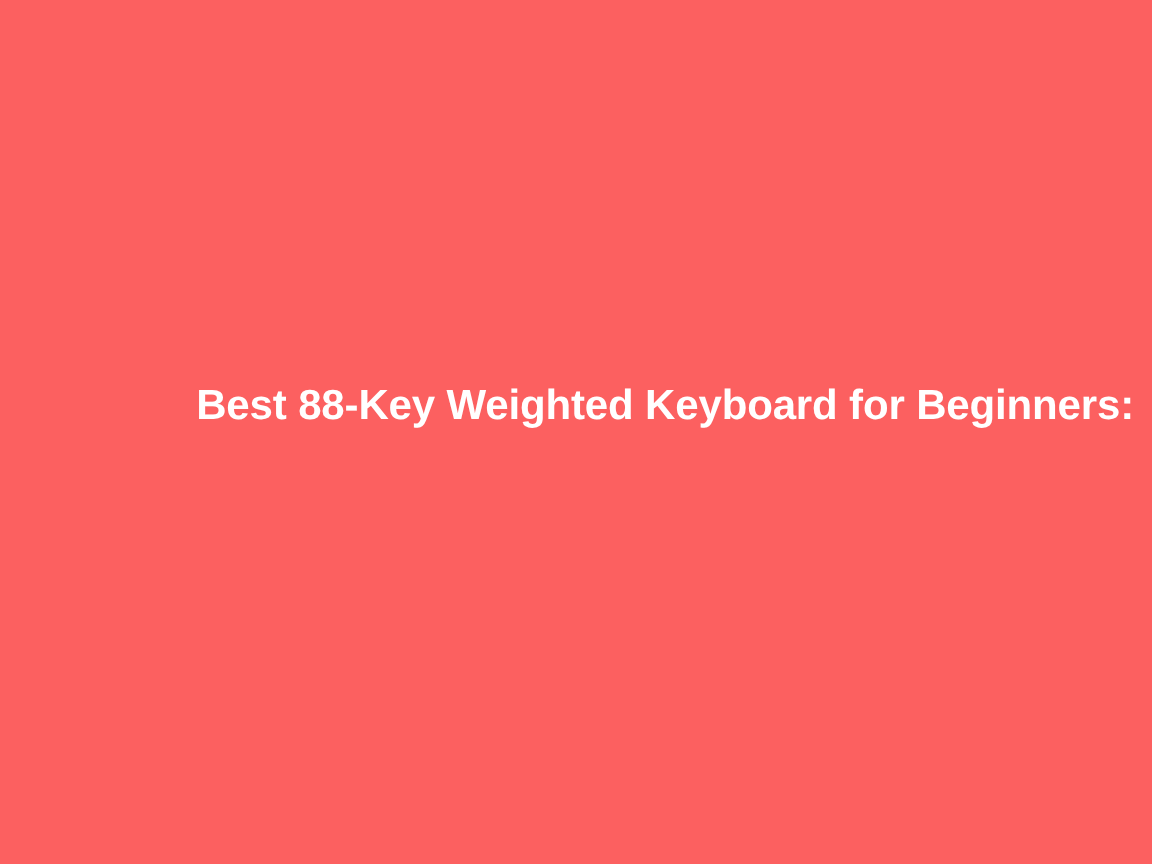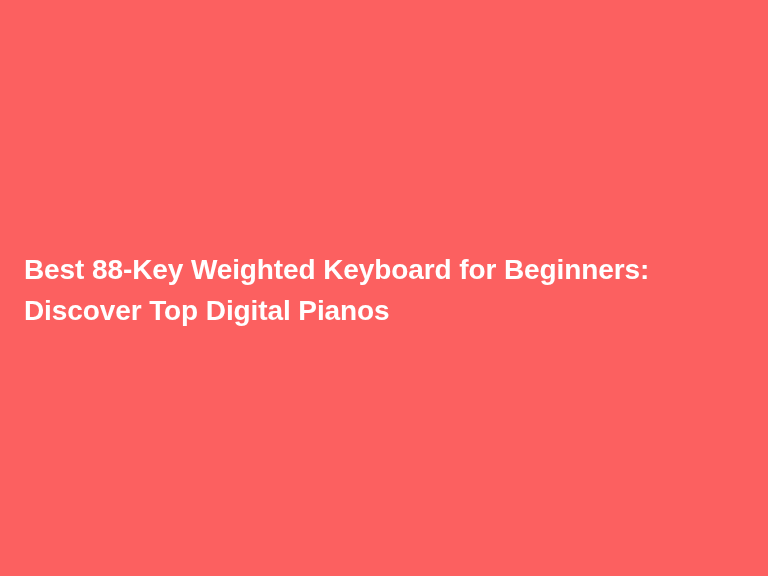--- a/index.html
+++ b/index.html
@@ -28,23 +28,23 @@
     overflow: hidden;
   }
 
   
   
   #title-block {
     position: absolute;
     left: 0;
     right: 0;
     top: 249px;
-    padding: 0 24px;
+    padding: 0 12px;
     box-sizing: border-box;
-    text-align: left;
+    text-align: right;
   }
 
   .title-text {
     margin: 0;
     font-family: "Liberation Sans", sans-serif;
     font-size: 28px;
     font-weight: 700;
     line-height: 41px;
     letter-spacing: -0.1px;
     color: #FFFFFF;
@@ -60,18 +60,17 @@
 </style>
 </head>
 <body>
 
 <div id="placeholder-card" style="background: rgb(252, 96, 96);">
 
   <div id="title-block">
 
     <h1 class="title-text" style="color: rgb(255, 255, 255);">
         <span class="title-line">Best 88-Key Weighted Keyboard for Beginners:</span>
-        <span class="title-line">Discover Top Digital Pianos</span>
       </h1>
 
   </div>
 
 </div>
 
 </body></html>

